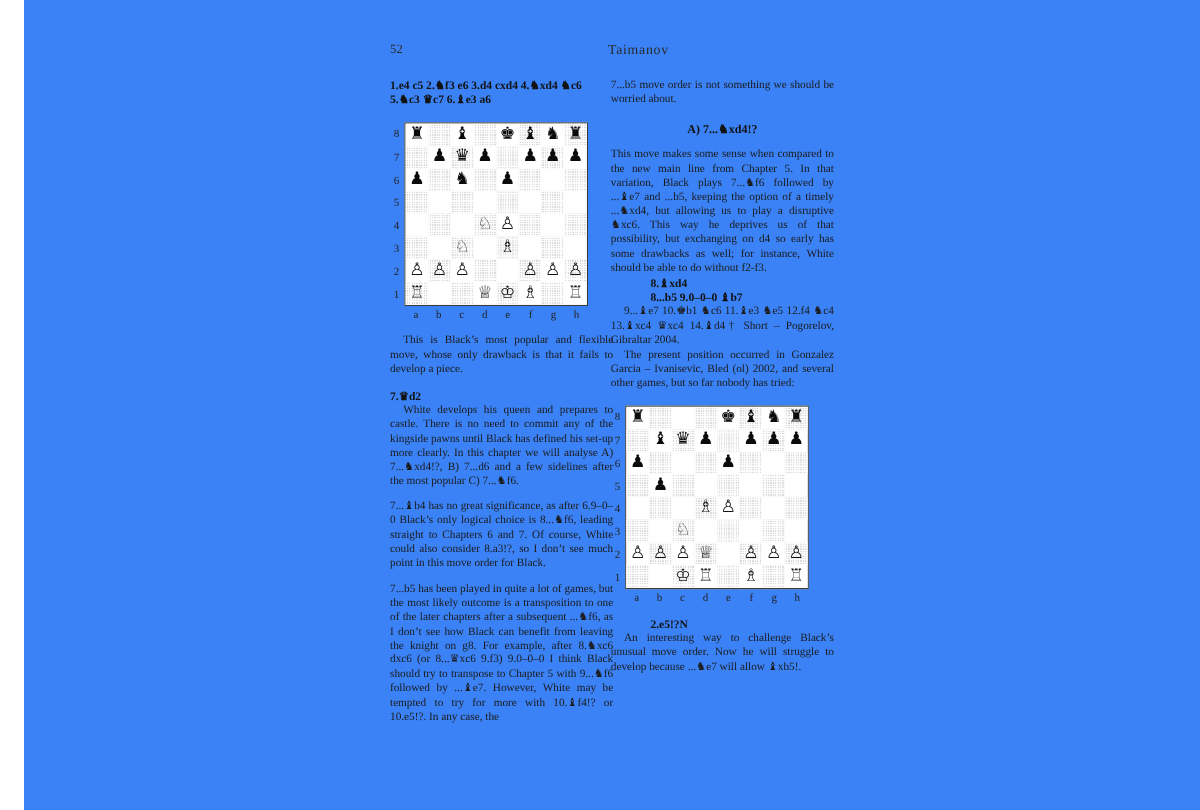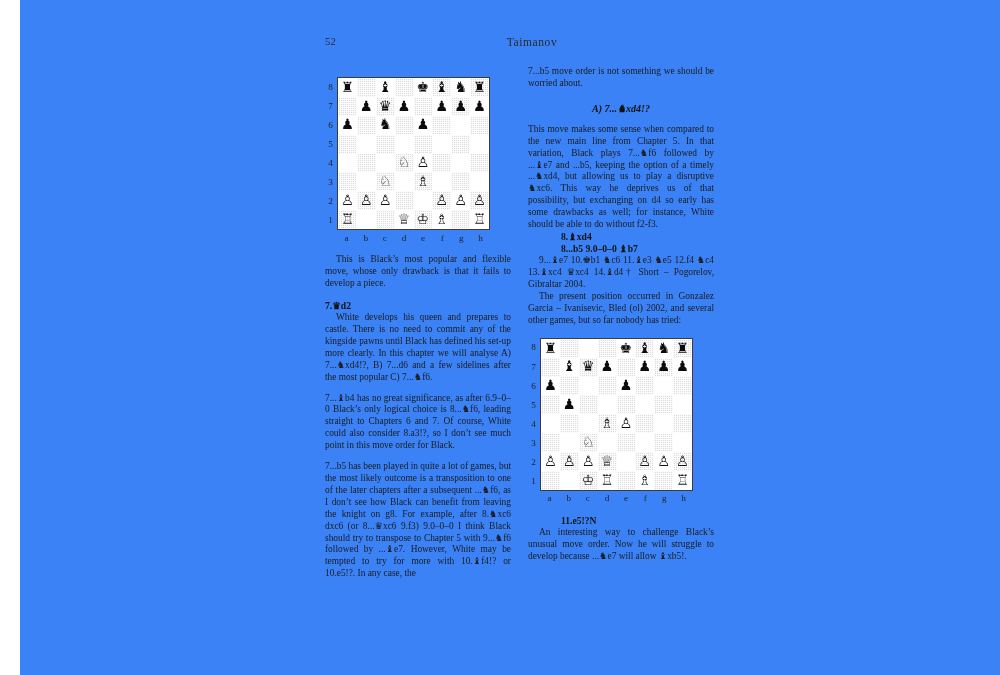--- a/index.html
+++ b/index.html
@@ -58,21 +58,21 @@
     width: 390px;
     height: 578px;
   }
   .col {
     position: absolute;
     top: 0;
     width: 186px;
     height: 578px;
   }
   .col-left  { left: 0px; }
-  .col-right { left: 203px; }
+  .col-right { left: 184px; }
 
   p {
     margin: 0;
     font-size: 9.4px;
     line-height: 11.9px;
     text-align: justify;
     text-justify: inter-word;
     color: #1b1b1b;
     -webkit-hyphens: none;
     hyphens: none;
@@ -190,20 +190,21 @@
 
     <div class="runhead">
       <div class="folio">52</div>
       <div class="runtitle">Taimanov</div>
     </div>
 
     <div class="cols">
 
       <div class="col col-left">
 
+        <div class="hdr">1.e4 c5 2.♞f3 e6 3.d4 cxd4 4.♞xd4 ♞c6 5.♞c3 ♛c7 6.♝e3 a6</div>
 
         <div class="diagram" style="margin-top:11px;">
           <div class="diag-inner">
             <div class="ranks">
               <span>8</span>
               <span>7</span>
               <span>6</span>
               <span>5</span>
               <span>4</span>
               <span>3</span>
@@ -356,21 +357,21 @@
 
         <p class="gap">7...♝b4 has no great significance, as after 6.9–0–0 Black’s only logical choice is 8...♞f6, leading straight to Chapters 6 and 7. Of course, White could also consider 8.a3!?, so I don’t see much point in this move order for Black.</p>
 
         <p class="gap">7...b5 has been played in quite a lot of games, but the most likely outcome is a transposition to one of the later chapters after a subsequent ...♞f6, as I don’t see how Black can benefit from leaving the knight on g8. For example, after 8.♞xc6 dxc6 (or 8...♛xc6 9.f3) 9.0–0–0 I think Black should try to transpose to Chapter 5 with 9...♞f6 followed by ...♝e7. However, White may be tempted to try for more with 10.♝f4!? or 10.e5!?. In any case, the</p>
       </div>
 
       <div class="col col-right">
 
         <p>7...b5 move order is not something we should be worried about.</p>
 
-        <div class="hdr-center" style="margin-top:12px;font-style:italic;">A) 7...♞xd4!?</div>
+        <div class="hdr-center" style="margin-top:12px;">A) 7...♞xd4!?</div>
 
         <p class="gap">This move makes some sense when compared to the new main line from Chapter 5. In that variation, Black plays 7...♞f6 followed by ...♝e7 and ...b5, keeping the option of a timely ...♞xd4, but allowing us to play a disruptive ♞xc6. This way he deprives us of that possibility, but exchanging on d4 so early has some drawbacks as well; for instance, White should be able to do without f2-f3.</p>
 
         <div class="movehdr hdr-gap">8.♝xd4</div>
 
         <div class="movehdr hdr-gap">8...b5 9.0–0–0 ♝b7</div>
         <p class="indent">9...♝e7 10.♚b1 ♞c6 11.♝e3 ♞e5 12.f4 ♞c4 13.♝xc4 ♛xc4 14.♝d4† Short – Pogorelov, Gibraltar 2004.</p>
         <p class="indent">The present position occurred in Gonzalez Garcia – Ivanisevic, Bled (ol) 2002, and several other games, but so far nobody has tried:</p>
 
         <div class="diagram" style="margin-top:11px;">
@@ -513,19 +514,19 @@
               <span>c</span>
               <span>d</span>
               <span>e</span>
               <span>f</span>
               <span>g</span>
               <span>h</span>
             </div>
           </div>
         </div>
 
-        <div class="movehdr" style="margin-top:9px;">11.e5!?N</div>
+        <div class="movehdr" style="margin-top:9px;">2.e5!?N</div>
         <p class="indent">An interesting way to challenge Black’s unusual move order. Now he will struggle to develop because ...♞e7 will allow ♝xb5!.</p>
       </div>
 
     </div>
   </div>
 </div>
 
 </body></html>

